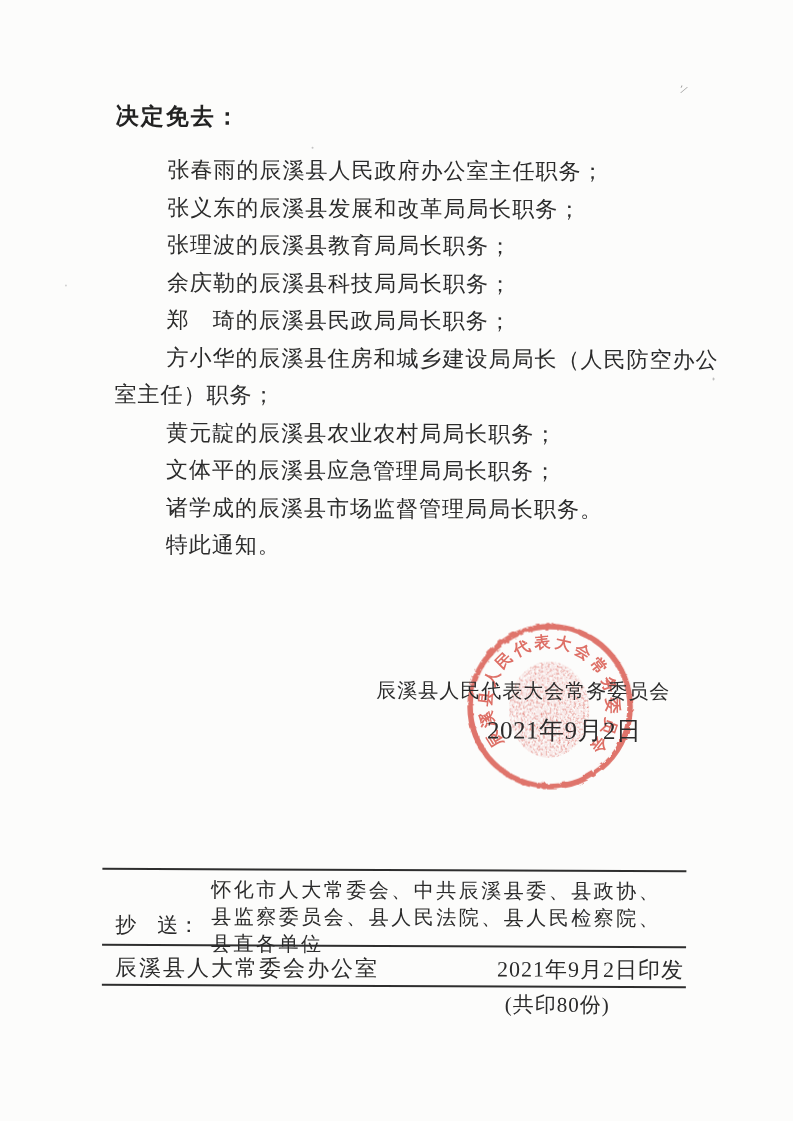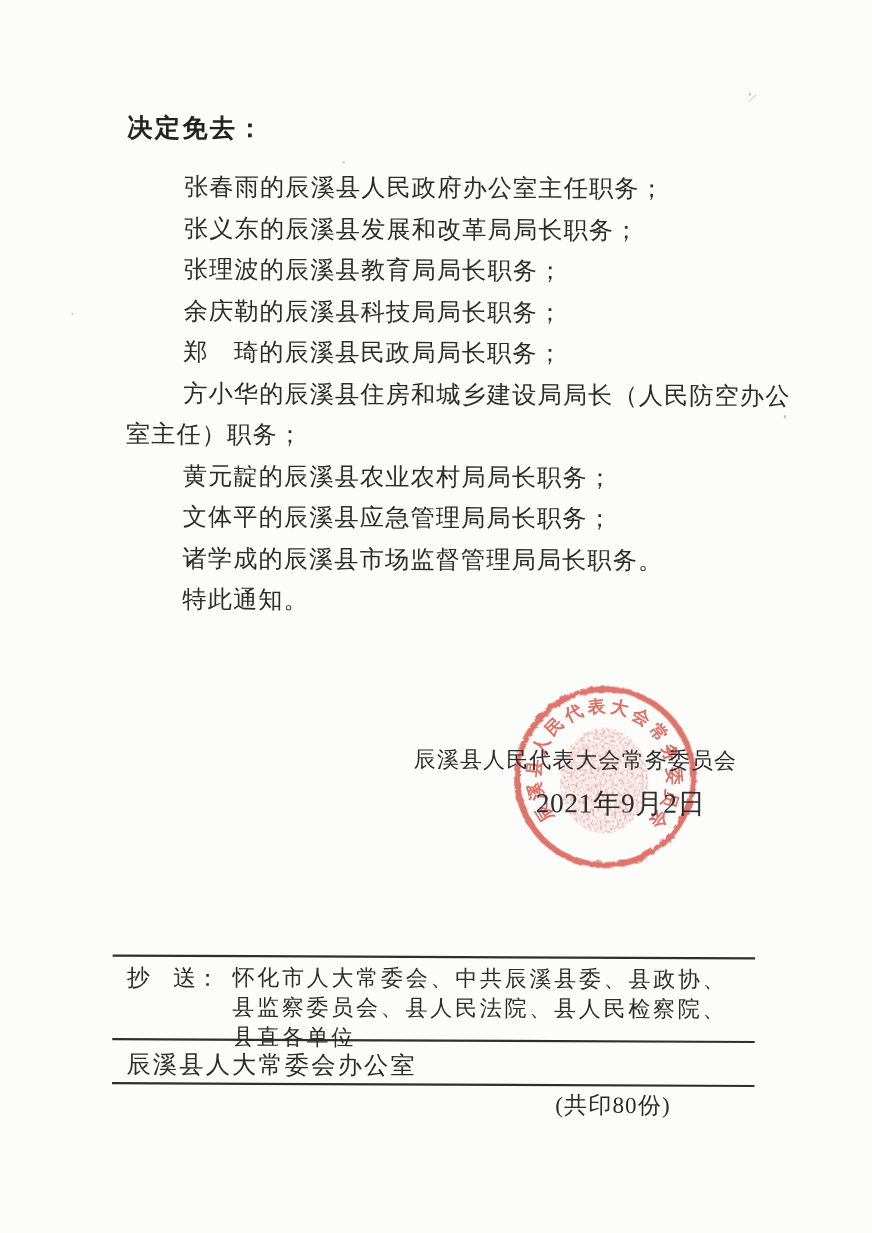--- a/index.html
+++ b/index.html
@@ -29,21 +29,21 @@
 
   
   .seal{position:absolute;left:462px;top:617px;width:176px;height:176px;
     mix-blend-mode:multiply;opacity:0.93;}
   .seal svg{display:block;}
 
   
   .footer{position:absolute;left:104px;top:869px;width:584px;}
   .rule{border-top:2px solid #2e2e2e;height:0;}
   .copy-row{display:flex;padding:6px 0 0 13px;margin-bottom:-13px;}
-  .copy-label{font-size:21px;white-space:nowrap;flex:0 0 96px;line-height:27px;}
+  .copy-label{font-size:21px;white-space:nowrap;flex:0 0 96px;line-height:27px;margin-top:36px;}
   .copy-lines{font-size:20px;line-height:27px;letter-spacing:2.5px;}
   .issuer-row{display:flex;justify-content:space-between;
     padding:8px 2px 2px 13px;line-height:28px;}
   .issuer-name{font-size:22px;letter-spacing:2px;white-space:nowrap;}
   .print-date{font-size:22px;letter-spacing:1px;white-space:nowrap;}
   .copies-row{text-align:right;padding:3px 76px 0 0;font-size:21px;letter-spacing:1px;}
 
   
   .corner-mark{position:absolute;left:678px;top:82px;font-size:11px;
     color:#8f8f8f;transform:rotate(14deg);letter-spacing:1px;}
@@ -125,19 +125,20 @@
         <div class="copy-label">抄　送：</div>
         <div class="copy-lines">
           <div>怀化市人大常委会、中共辰溪县委、县政协、</div>
           <div>县监察委员会、县人民法院、县人民检察院、</div>
           <div>县直各单位</div>
         </div>
       </div>
       <div class="rule"></div>
       <div class="issuer-row">
         <span class="issuer-name">辰溪县人大常委会办公室</span>
+        <span class="print-date">2021年9月2日印发</span>
       </div>
       <div class="rule"></div>
       <div class="copies-row">(共印80份)</div>
     </div>
 
   </div>
 </div>
 
 </body></html>

